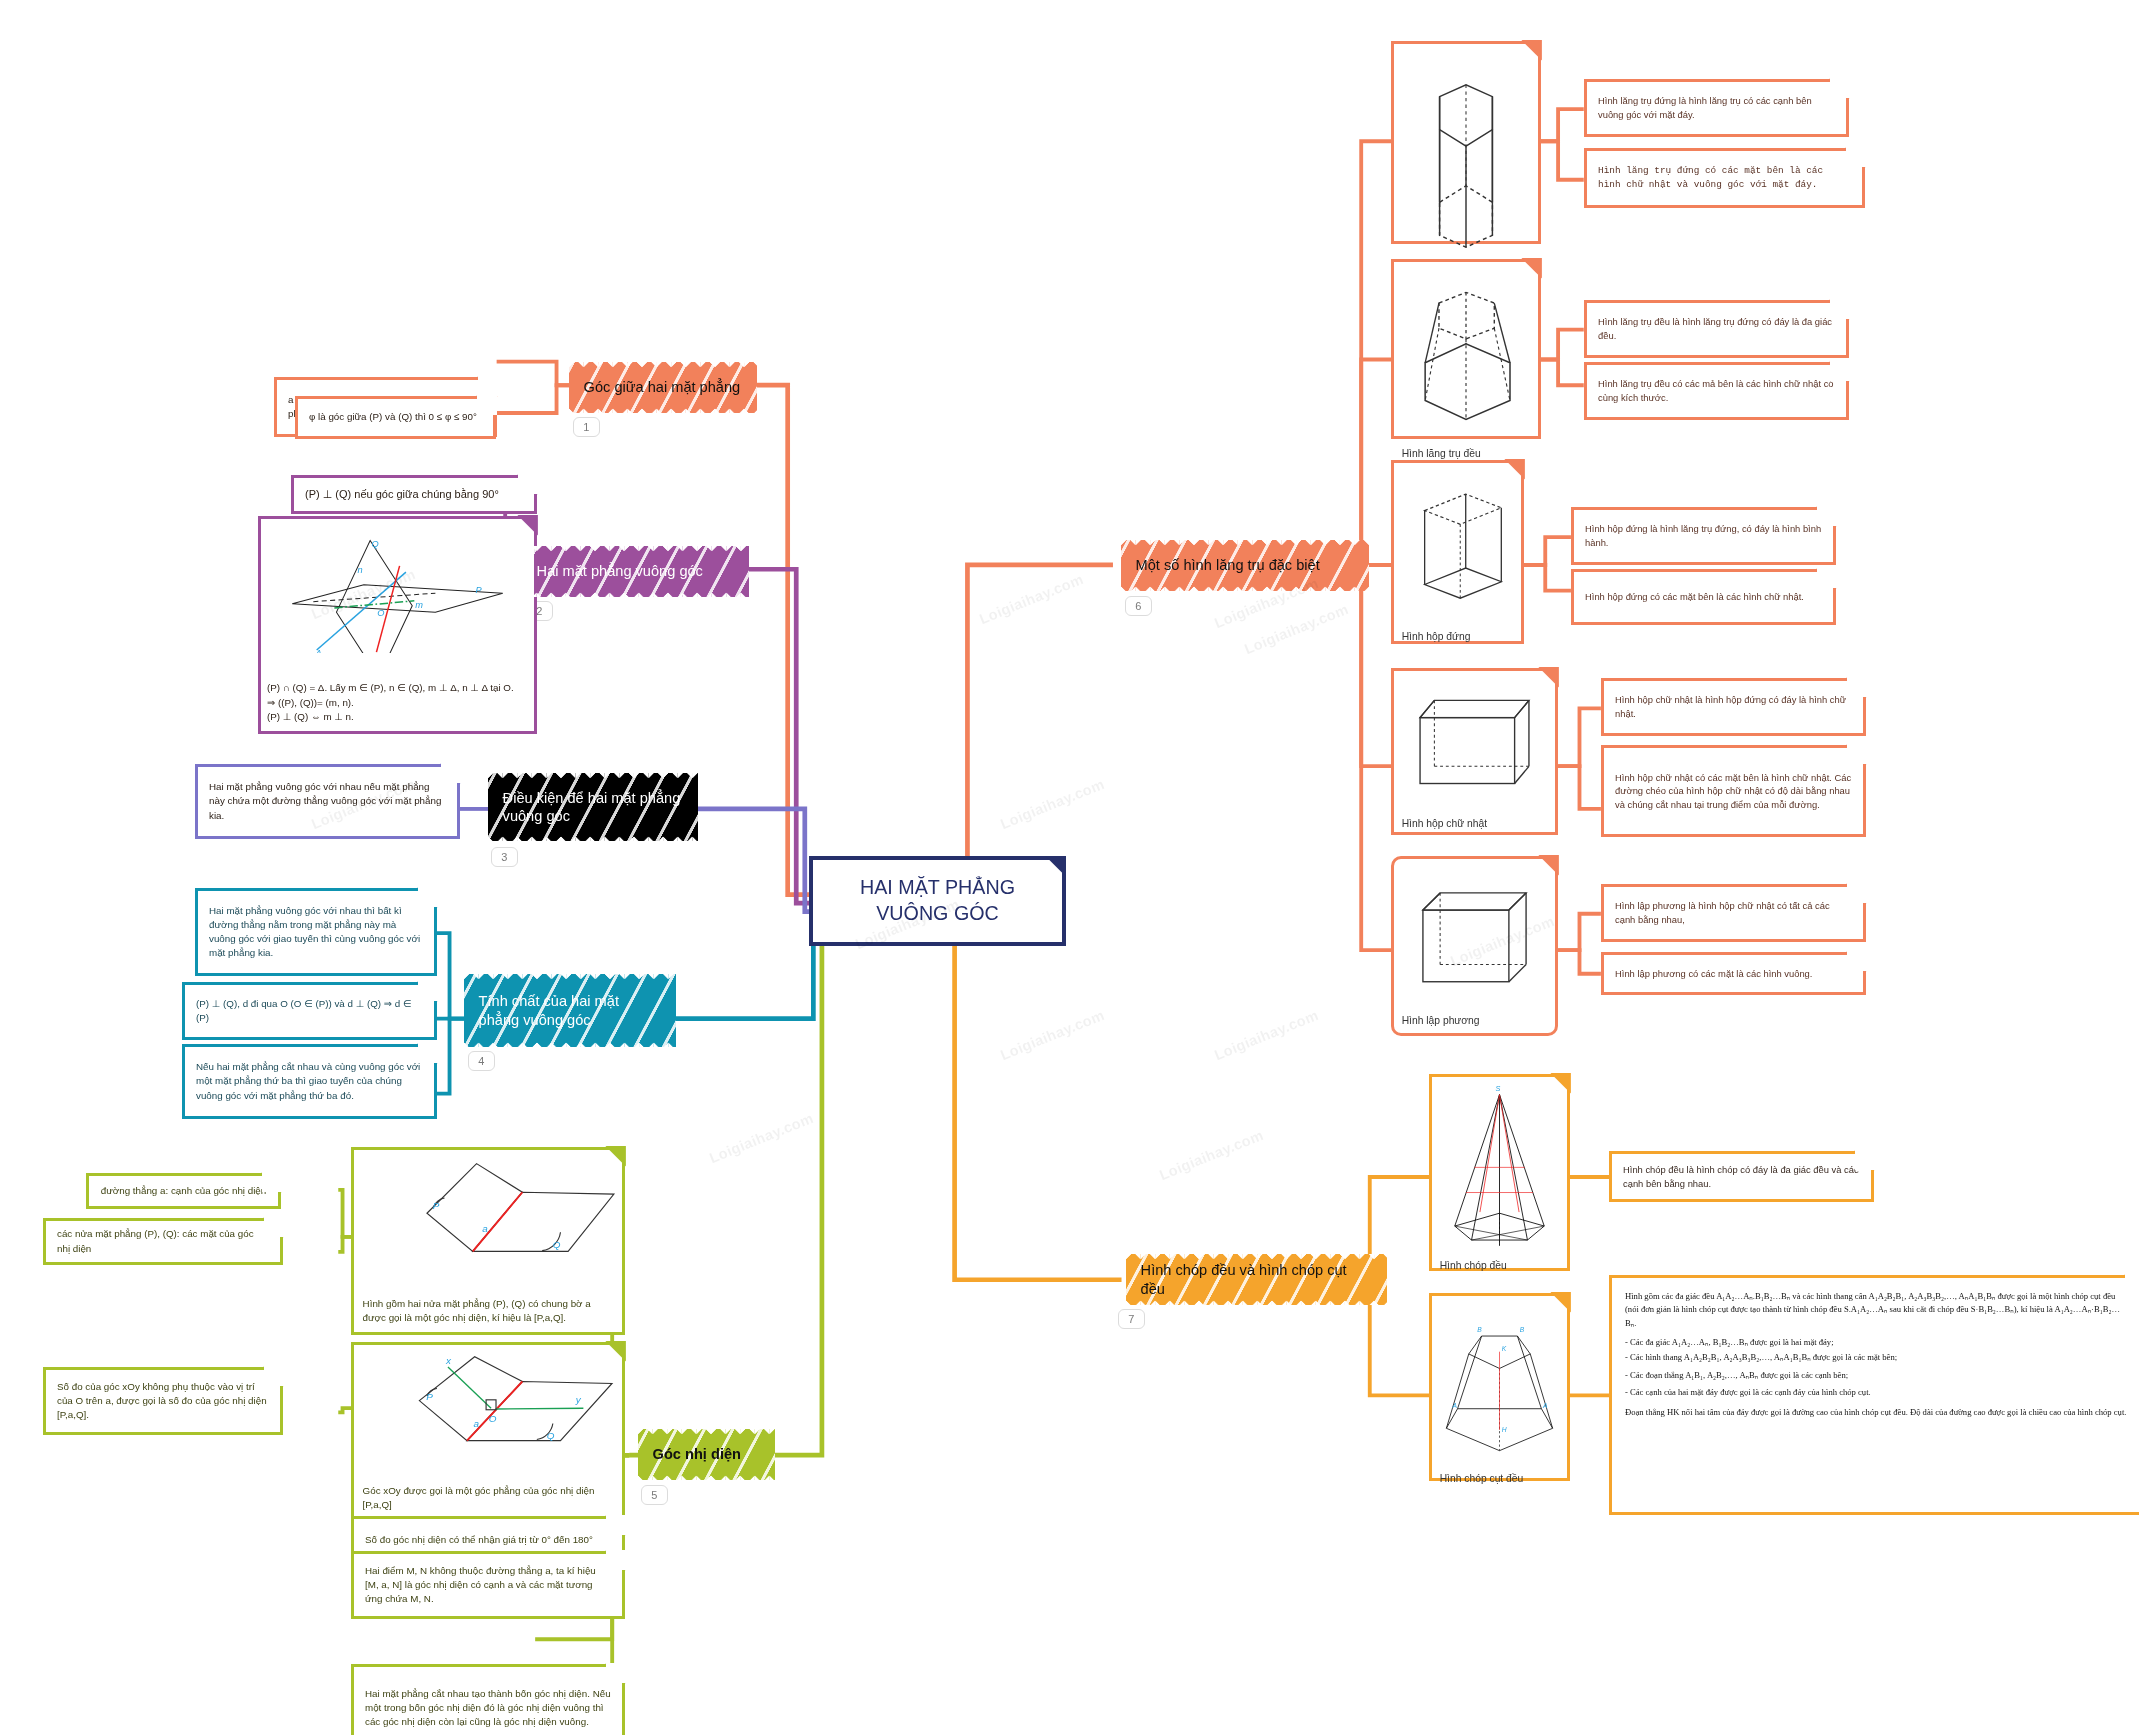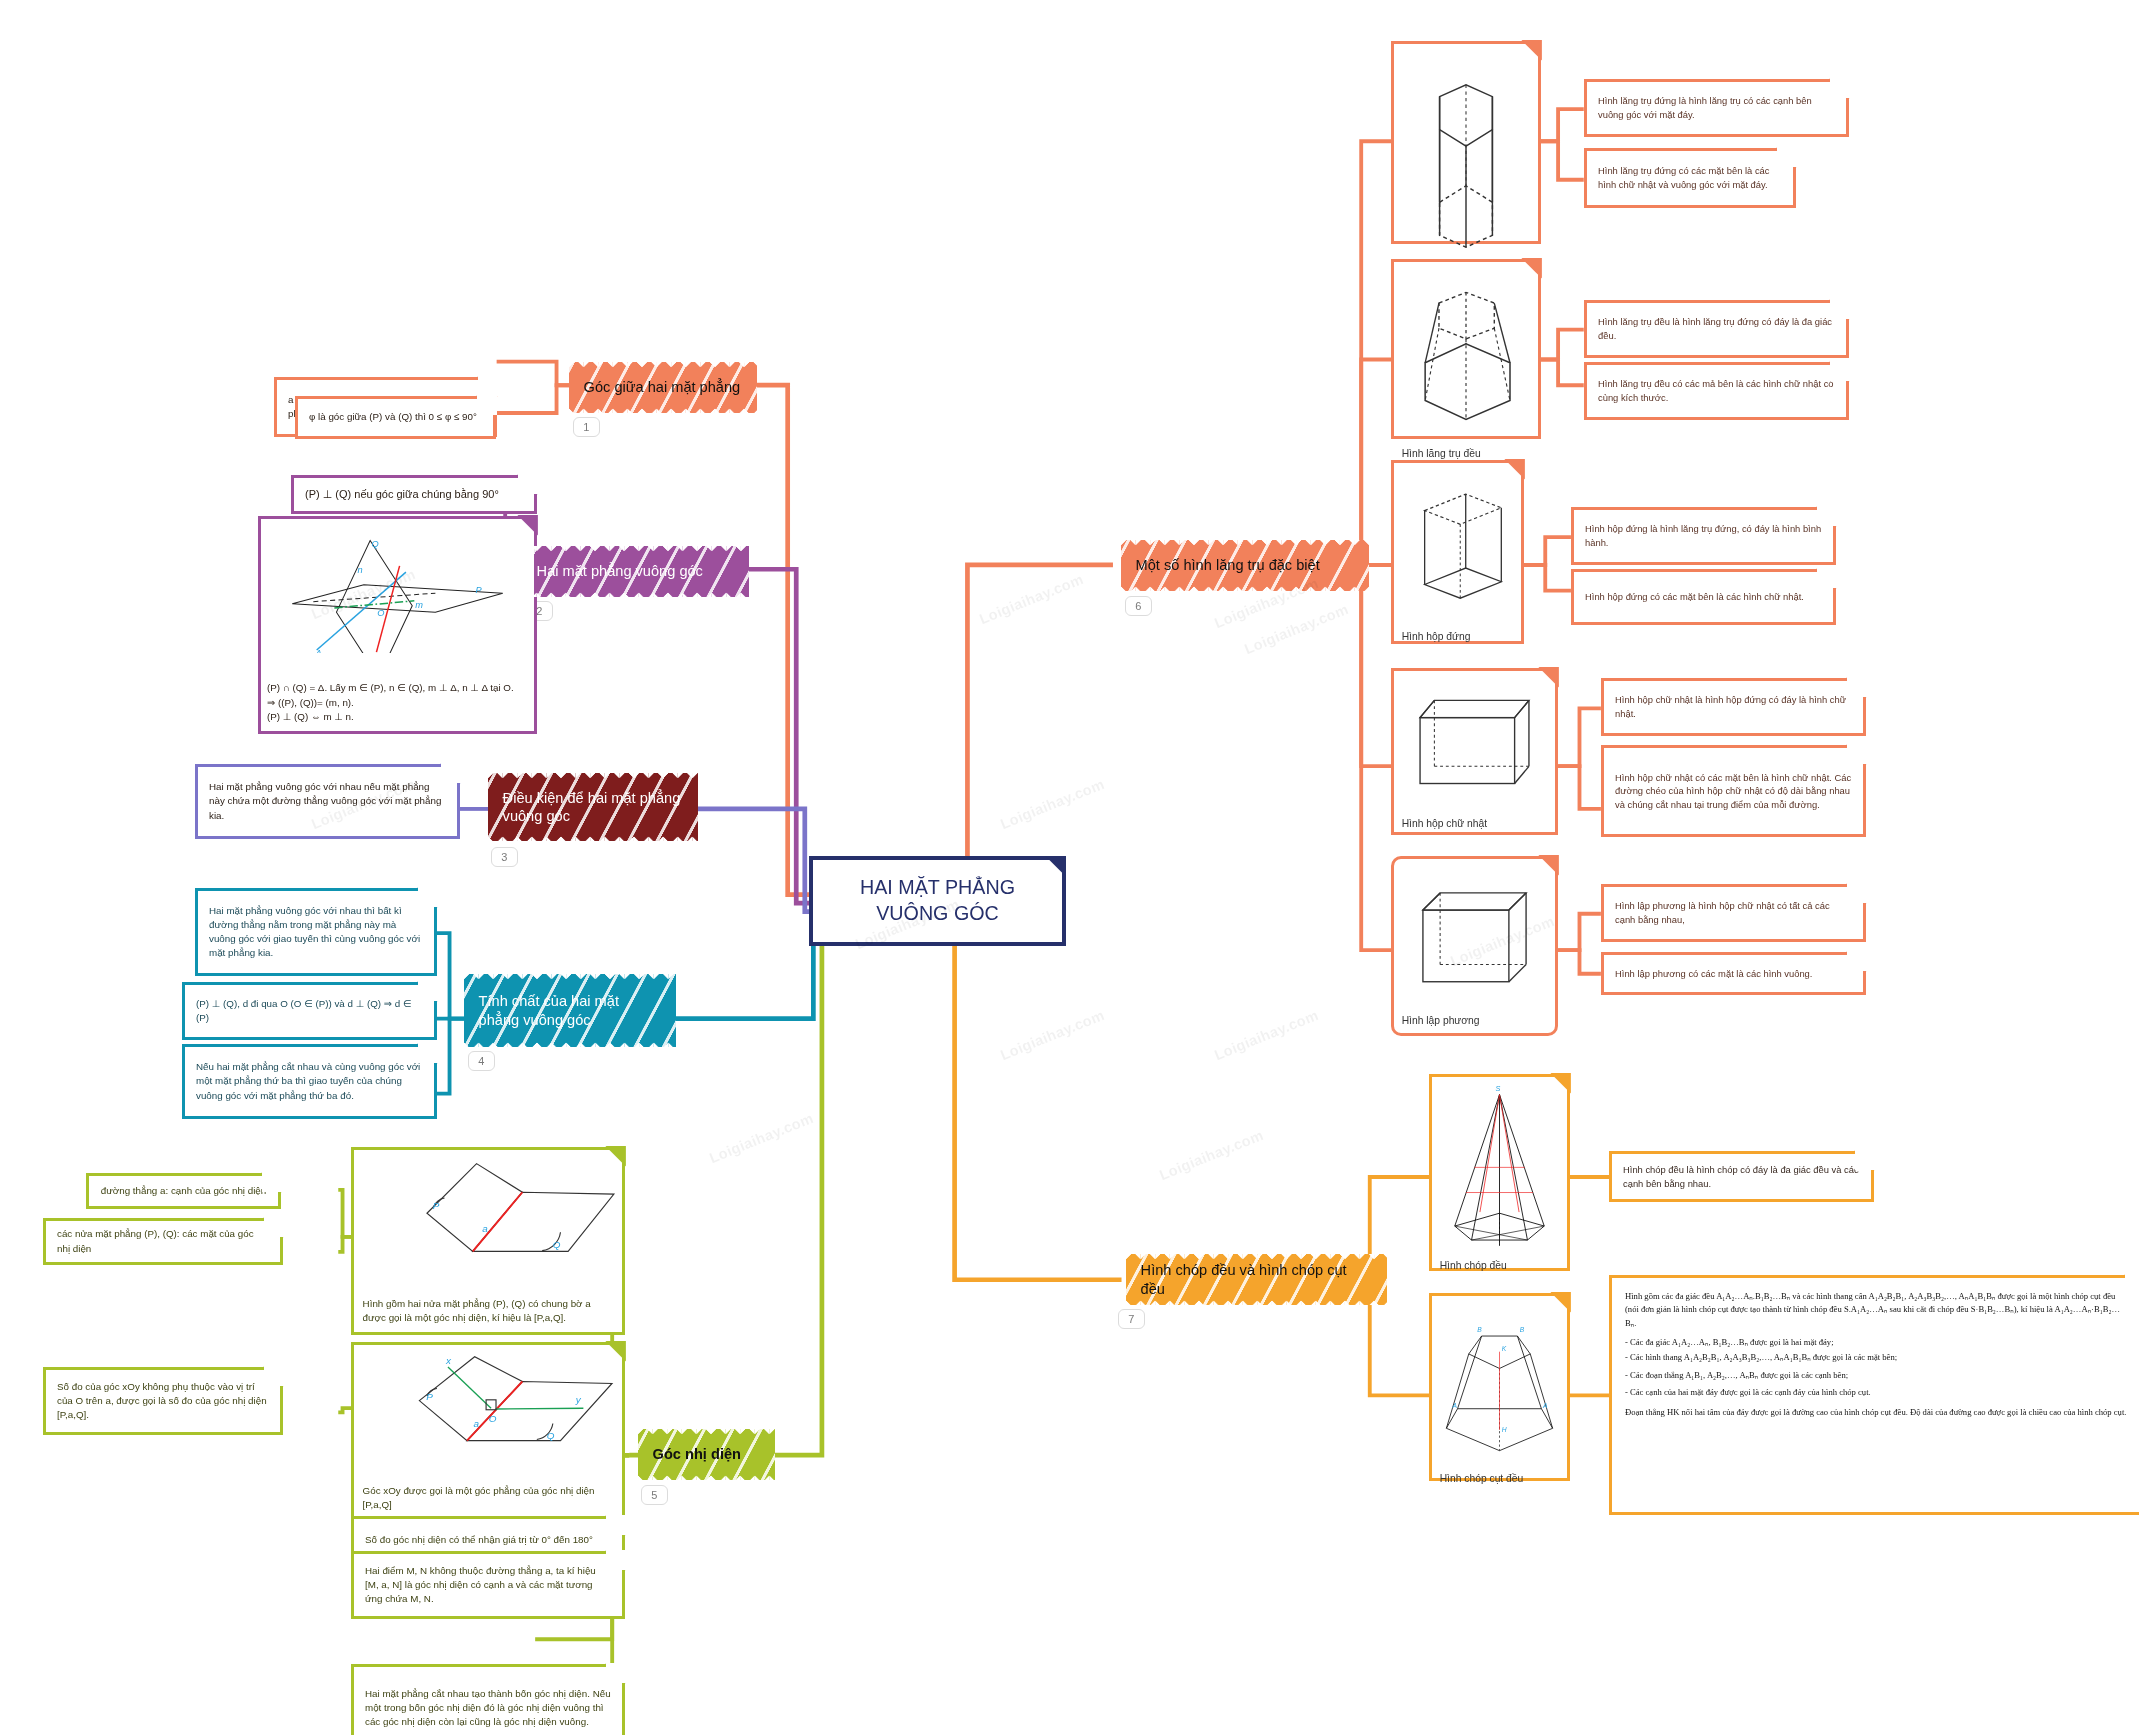--- a/index.html
+++ b/index.html
@@ -227,21 +227,21 @@
         <text x="352" y="196" fill="#2aa3e0" font-size="22" font-style="italic">m</text>
         <text x="262" y="215" fill="#2aa3e0" font-size="22" font-style="italic">O</text>
         <text x="115" y="310" fill="#2aa3e0" font-size="22" font-style="italic">Δ</text>
       </svg>
     </div>
     <div style="font-size:9.8px; color:#2d2118; white-space:pre-line; line-height:1.5;">(P) ∩ (Q) = Δ. Lấy m ∈ (P), n ∈ (Q), m ⊥ Δ, n ⊥ Δ tại O.
 ⇒ ((P), (Q))= (m, n).
 (P) ⊥ (Q) ⇔ m ⊥ n.</div>
   </div>
 
-  <div class="topic" style="left:488px; top:773px; width:210px; height:68px; background:#7f1d1d;">
+  <div class="topic" style="left:488px; top:773px; width:210px; height:68px; background:#000000;">
     <span class="hatch"></span>
     <span class="jag-t"></span>
     <span class="jag-b"></span>
     <span class="tlabel" style="font-size:14.6px;color:#fff;">Điều kiện để hai mặt phẳng vuông góc</span>
   </div>
   <div class="pill" style="left:491px; top:847px;">3</div>
 
   <div class="card" style="left:195px; top:764px; width:265px; height:75px; border-color:#7b74c9; color:#7b74c9; font-size:9.8px;">
     <span class="fold"></span>
     <span class="txt" style="color:#2d2118;">Hai mặt phẳng vuông góc với nhau nếu mặt phẳng này chứa một đường thẳng vuông góc với mặt phẳng kia.</span>
@@ -364,21 +364,21 @@
         <line x1="140" y1="120" x2="140" y2="230" stroke="#333" stroke-width="2.2"></line>
         <line x1="100" y1="52" x2="100" y2="205" stroke="#333" stroke-width="1.6" stroke-dasharray="5 5"></line>
       </svg>
     </div>
     <div class="cap">Hình lăng trụ đứng</div>
   </div>
   <div class="card" style="left:1584px; top:79px; width:265px; height:58px; border-color:#f2815b; color:#f2815b; font-size:9.4px;">
     <span class="fold"></span>
     <span class="txt" style="color:#5a3326;">Hình lăng trụ đứng  là hình lăng trụ có các cạnh bên vuông góc với mặt đáy.</span>
   </div>
-  <div class="card" style="left:1584px; top:148px; width:212px; height:60px; border-color:#f2815b; color:#f2815b; font-size:9.4px;">
+  <div class="card" style="left:1584px; top:148px; width:281px; height:60px; border-color:#f2815b; color:#f2815b; font-size:9.4px;font-family:Liberation Mono, monospace;">
     <span class="fold"></span>
     <span class="txt" style="color:#5a3326;">Hình lăng trụ đứng có các mặt bên là các hình chữ nhật và vuông góc với mặt đáy.</span>
   </div>
 
   <div class="figcard" style="left:1391px; top:259px; width:150px; height:180px; border-color:#f2815b; color:#f2815b;">
     <span class="fold"></span>
     <div class="fig">
       <svg viewBox="0 0 210 280" width="100%" height="100%" preserveAspectRatio="xMidYMid meet">
         <polygon points="62,55 105,38 150,55 150,95 105,112 62,95" fill="none" stroke="#333" stroke-width="2.2" stroke-dasharray="6 5"></polygon>
         <polygon points="40,150 105,120 175,150 175,210 105,240 40,210" fill="none" stroke="#333" stroke-width="2.4"></polygon>

